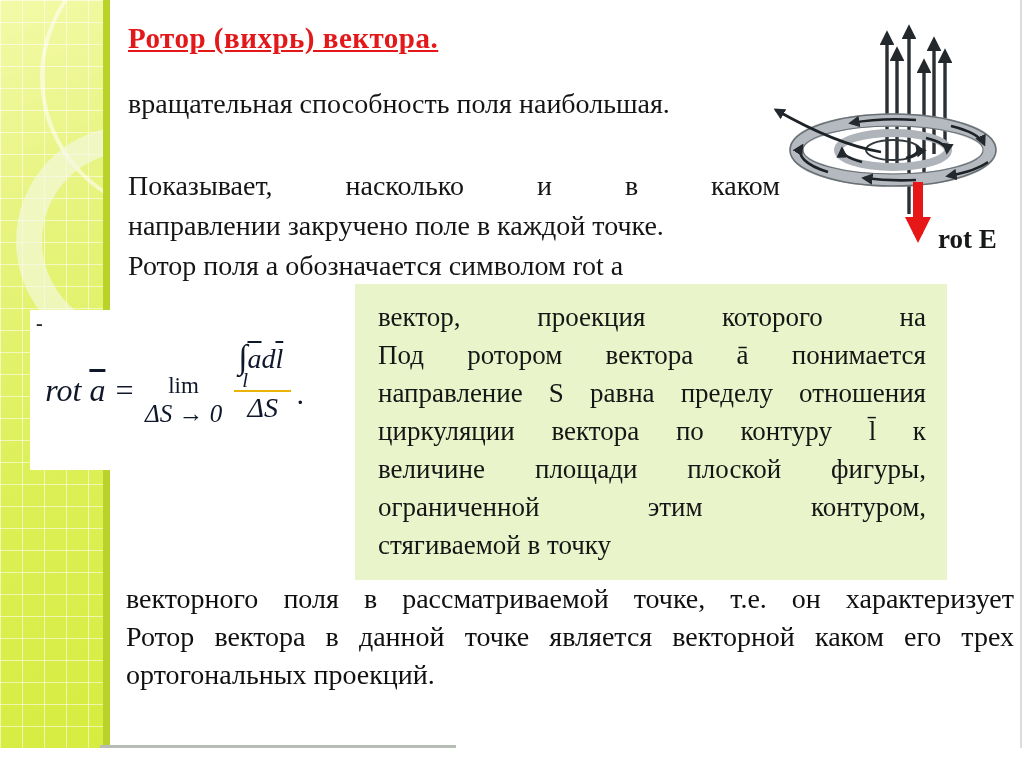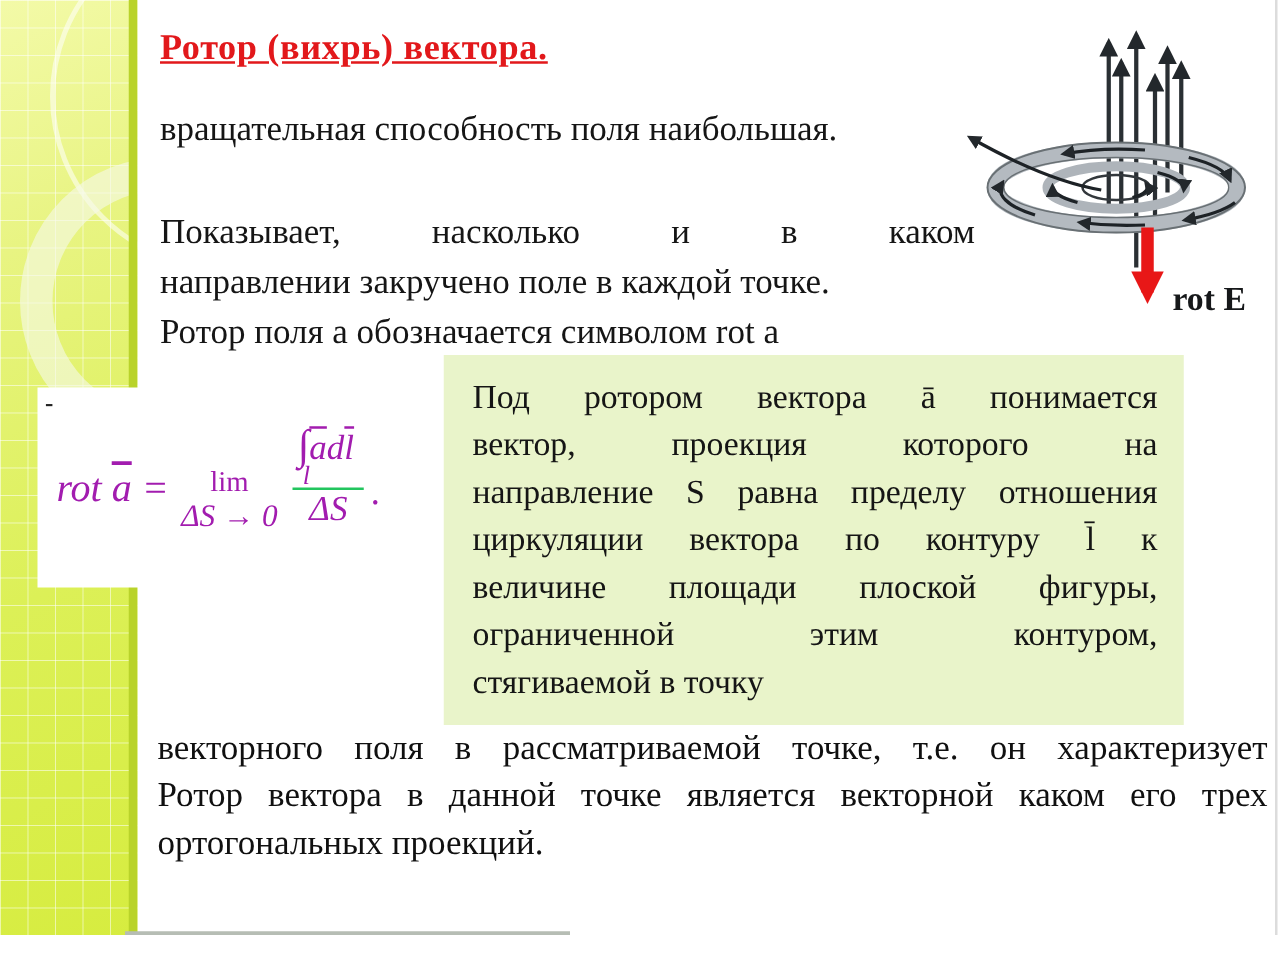--- a/index.html
+++ b/index.html
@@ -40,31 +40,31 @@
     position:absolute;left:355px;top:284px;width:592px;box-sizing:border-box;
     background:#e9f4ca;padding:14px 21px 16px 23px;
     font-size:27px;line-height:38px;color:#151515;
   }
   
   .formula-box{
     position:absolute;left:30px;top:310px;width:290px;height:160px;background:#ffffff;
     display:flex;align-items:center;justify-content:center;
   }
   .stray{position:absolute;left:6px;top:2px;font-size:20px;font-weight:bold;color:#222;}
-  .formula{display:flex;align-items:center;font-style:italic;color:#a21caf;}
+  .formula{display:flex;align-items:center;font-style:italic;color:#0f172a;}
   .f-lhs{font-size:32px;white-space:nowrap;}
   .ovl{text-decoration:overline;}
   .f-lim{display:flex;flex-direction:column;align-items:center;margin:18px 6px 0 10px;}
   .f-lim-word{font-style:normal;font-size:23px;line-height:30px;text-align:right;}
   .f-lim-sub{font-size:25px;line-height:26px;white-space:nowrap;}
   .f-frac{display:flex;flex-direction:column;margin:0 4px 14px 6px;}
   .f-num{font-size:28px;line-height:28px;white-space:nowrap;padding:0 8px 0 4px;}
   .f-int{font-size:34px;}
   .f-intsub{font-size:21px;line-height:14px;margin-left:8px;}
-  .f-den{border-top:2px solid #22c55e;text-align:center;font-size:28px;line-height:32px;margin-top:3px;}
+  .f-den{border-top:2px solid #eab308;text-align:center;font-size:28px;line-height:32px;margin-top:3px;}
   .f-period{font-size:30px;margin:8px 0 0 2px;}
   
   .bottom-text{position:absolute;left:126px;top:580px;width:888px;font-size:28px;line-height:38px;color:#101010;}
   
   .vortex{position:absolute;left:766px;top:2px;width:256px;height:252px;}
   .rot-label{font-family:"Liberation Serif","DejaVu Serif",serif;font-weight:bold;font-size:27px;fill:#16181a;}
   
   .right-edge{position:absolute;right:2px;top:0;width:2px;height:100%;background:#dcdcdc;}
   .bottom-strip{position:absolute;left:100px;bottom:0;width:356px;height:3px;background:#b6bdb4;}
 </style>
@@ -103,22 +103,22 @@
       <div class="f-frac">
         <div class="f-num"><span class="f-int">∫</span><span class="ovl">a</span><span>d</span><span class="ovl">l</span></div>
         <div class="f-intsub">l</div>
         <div class="f-den">ΔS</div>
       </div>
       <span class="f-period">.</span>
     </div>
   </div>
 
   <div class="defbox">
+    <div class="jl">вектор, проекция которого на</div>
     <div class="jl">Под ротором вектора ā понимается</div>
-    <div class="jl">вектор, проекция которого на</div>
     <div class="jl">направление S равна пределу отношения</div>
     <div class="jl">циркуляции вектора по контуру l̄ к</div>
     <div class="jl">величине площади плоской фигуры,</div>
     <div class="jl">ограниченной этим контуром,</div>
     <div>стягиваемой в точку</div>
   </div>
 
   <div class="bottom-text">
     <div class="jl">векторного поля в рассматриваемой точке, т.е. он характеризует</div>
     <div class="jl">Ротор вектора в данной точке является векторной каком его трех</div>

